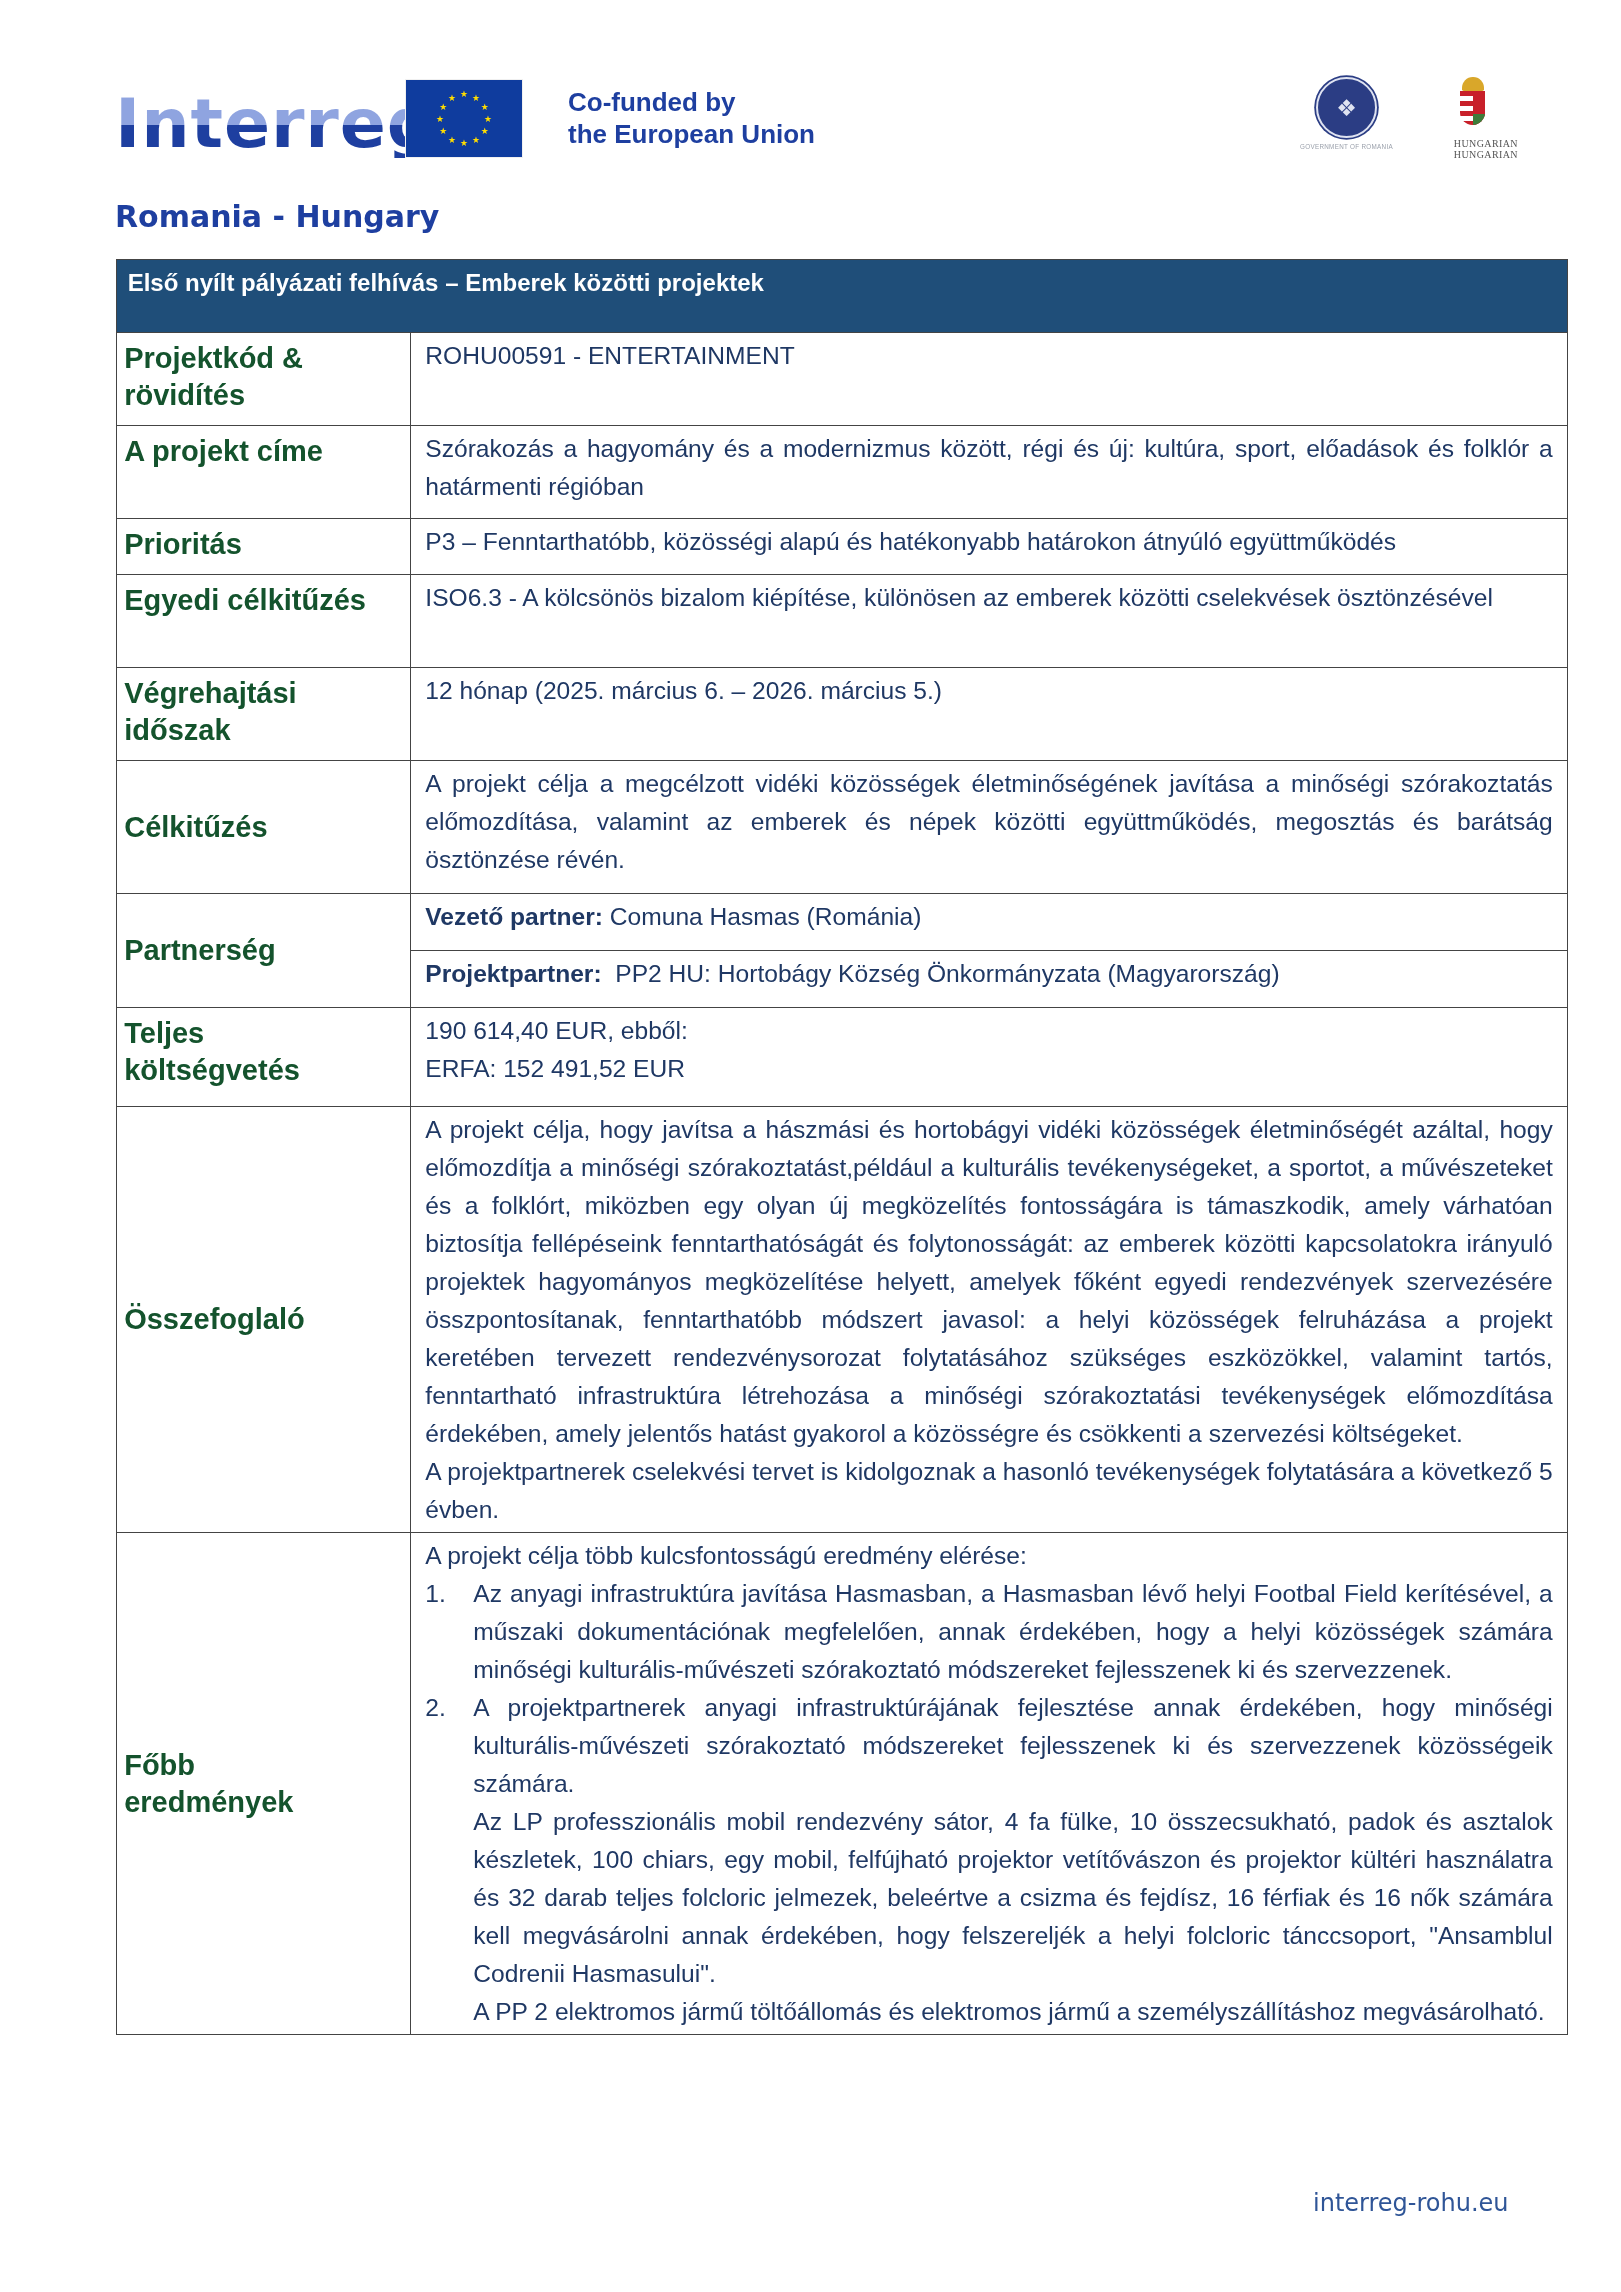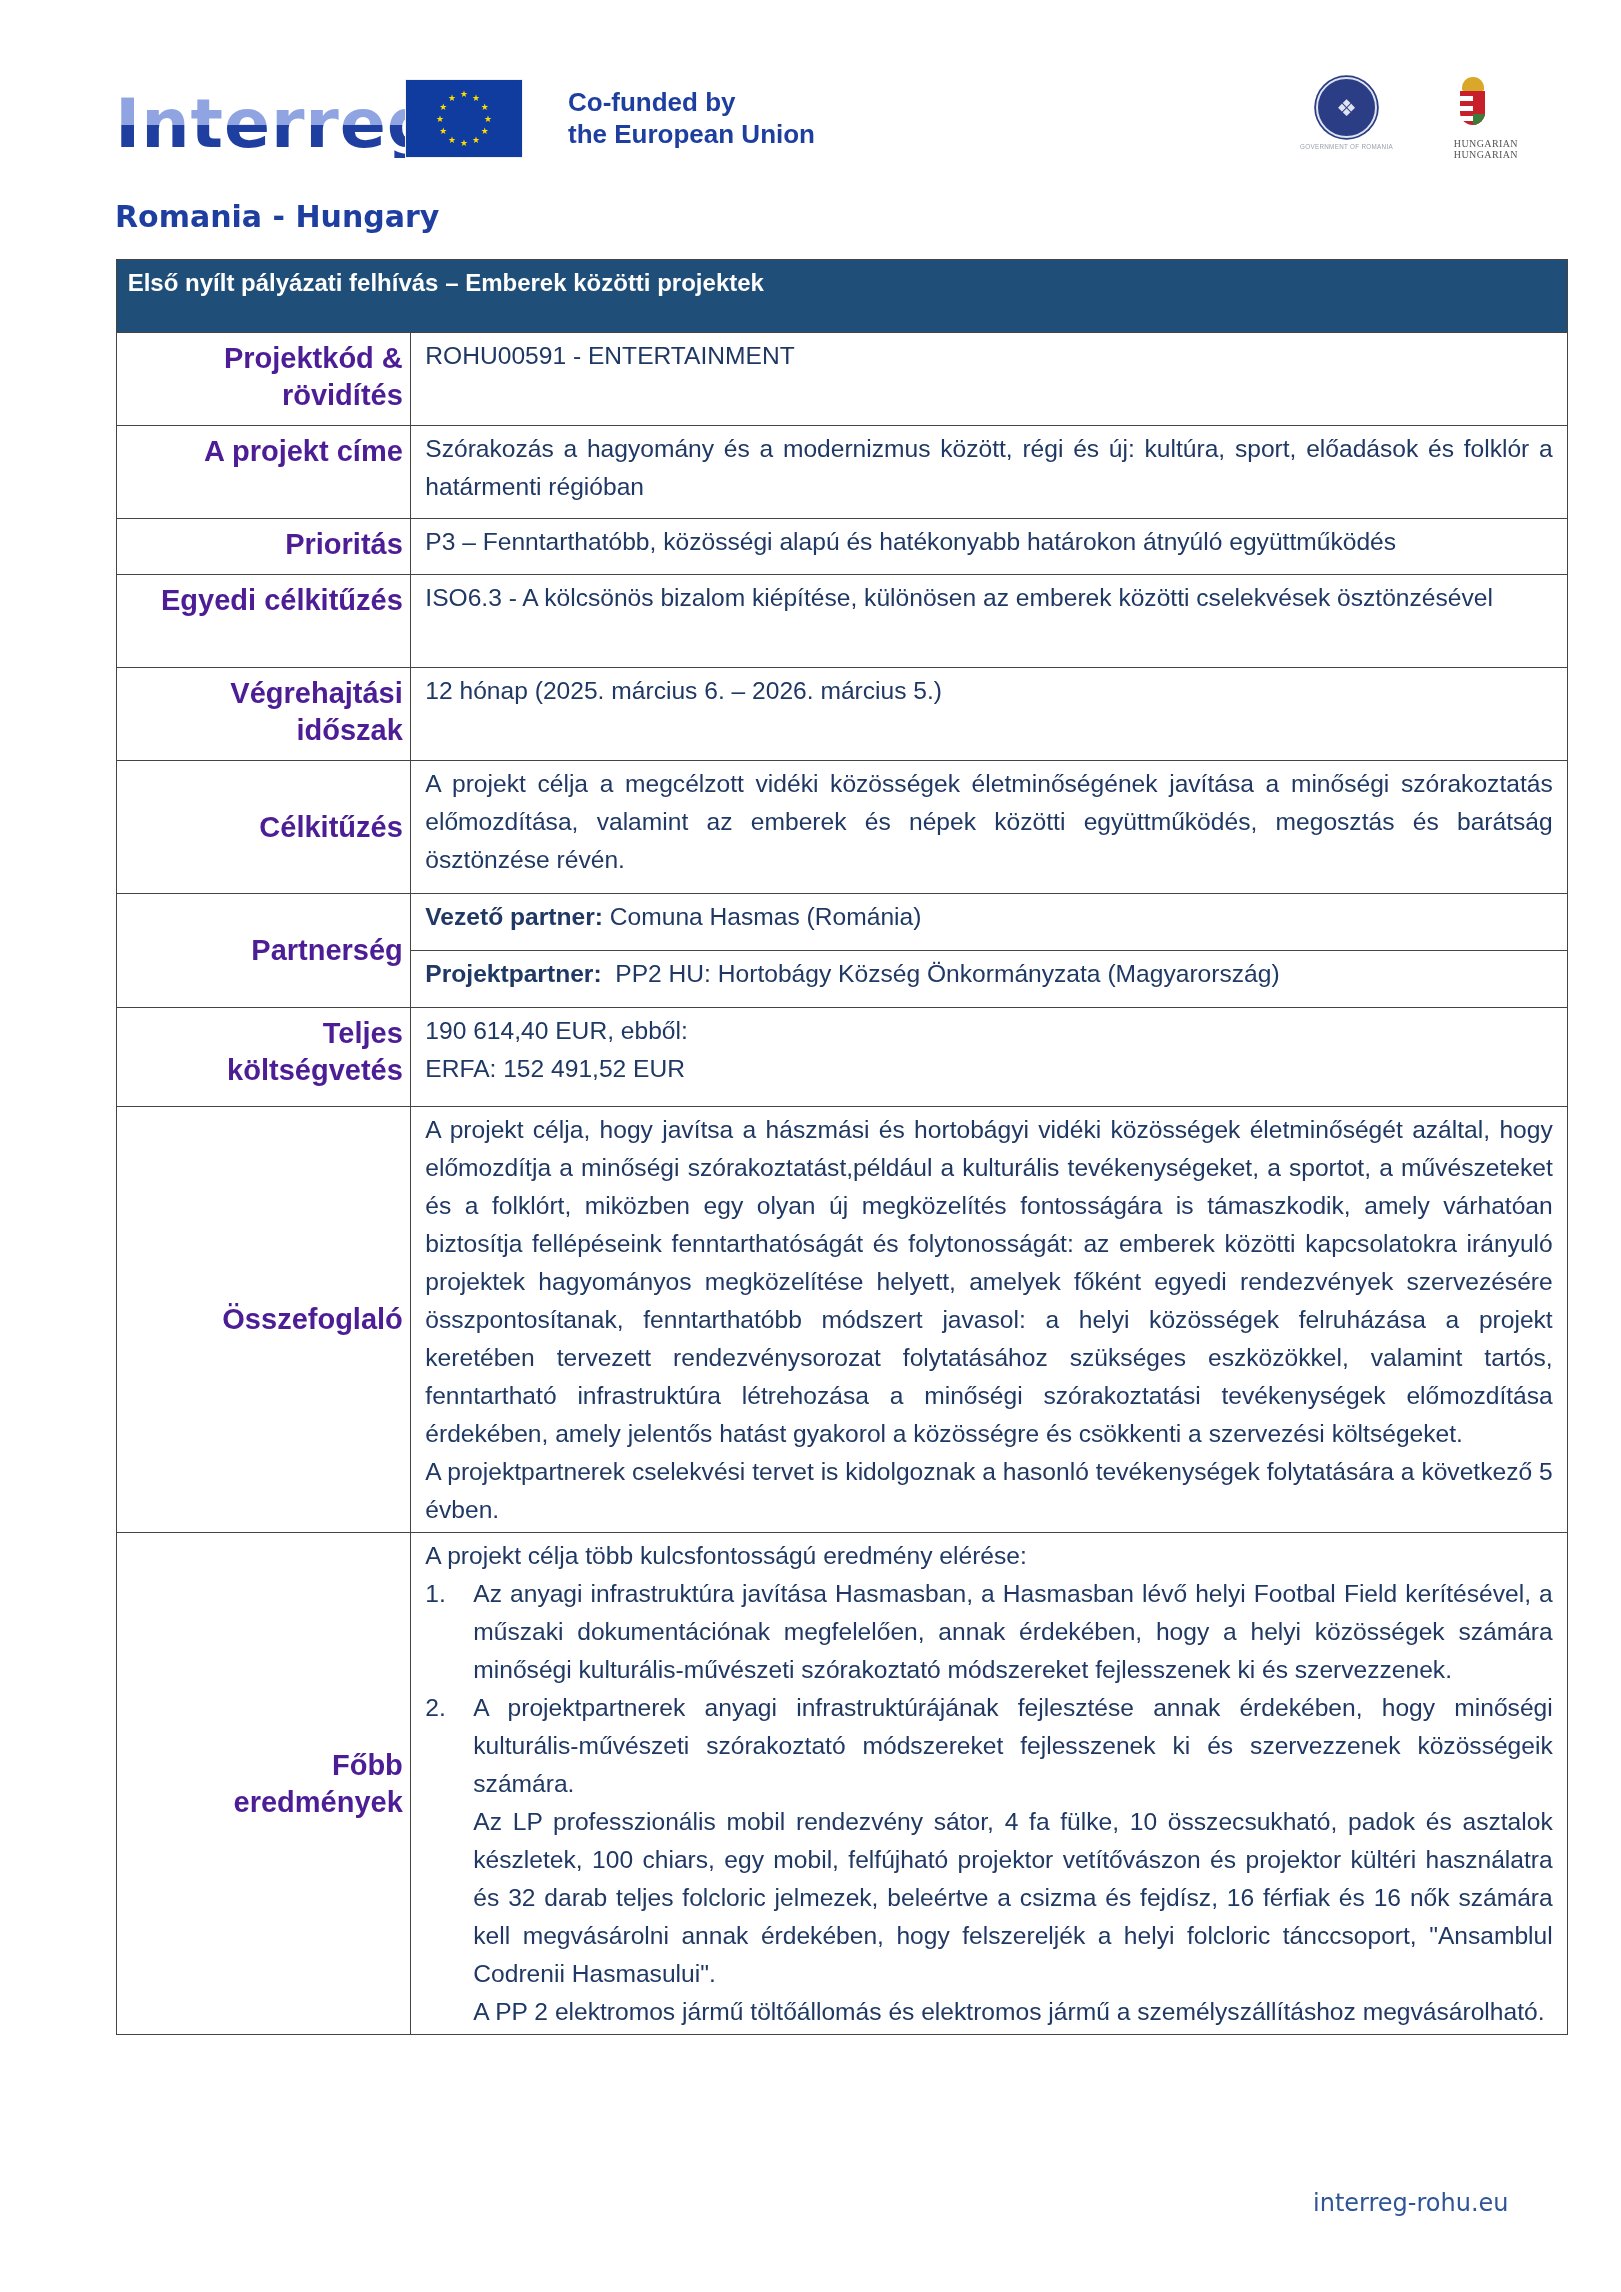--- a/index.html
+++ b/index.html
@@ -23,21 +23,21 @@
   .gov-hu .shield { position: absolute; left: 1.8px; top: 14.3px; width: 25px; height: 34px; border-radius: 0 0 12.5px 12.5px; overflow: hidden; background: repeating-linear-gradient(to bottom, #c8202a 0 5.4px, #ffffff 5.4px 9.9px); }
   .gov-hu .shield::after { content: ""; position: absolute; left: 12.5px; top: 0; width: 12.5px; height: 34px; background: #c8202a; }
   .gov-hu .shield::before { content: ""; position: absolute; left: 12.5px; top: 23px; width: 12.5px; height: 10.7px; background: #3d7d3a; z-index: 2; }
   .gov-hu .cap { font-family: "Liberation Serif", serif; font-size: 10px; color: #555; line-height: 10.7px; margin-top: 10px; letter-spacing: 0.4px; text-align: right; }
 
   .doc-table { position: absolute; left: 116px; top: 259px; width: 1451px; border-collapse: collapse; table-layout: fixed; font-family: Liberation Sans, sans-serif; }
   .doc-table td, .doc-table th { border: 1.8px solid #444; vertical-align: top; padding: 0; }
   .doc-table col.c1 { width: 294px; }
   .doc-table col.c2 { width: 1157px; }
   .hdr-cell { background: #1f4e79; color: #ffffff; font-weight: bold; font-size: 24px; text-align: left; height: 63px; padding: 9px 10.7px 0 10.7px !important; vertical-align: top !important; }
-  .label-cell { font-weight: bold; font-size: 29px; line-height: 37px; text-align: right; color: #4c1d95; vertical-align: middle !important; padding: 3.6px 7.2px !important; }
+  .label-cell { font-weight: bold; font-size: 29px; line-height: 37px; text-align: left; color: #14532d; vertical-align: middle !important; padding: 3.6px 7.2px !important; }
   .label-top { vertical-align: top !important; padding-top: 7.2px !important; }
   .value-cell { font-size: 24.6px; line-height: 38px; color: #1f3864; padding: 3.6px 14.3px 9px 14.3px !important; text-align: justify; }
   .value-cell.left { text-align: left; }
   .tight { padding-bottom: 3.6px !important; }
   .b { font-weight: bold; }
   .res-list { margin: 0; padding: 0; list-style: none; }
   .res-list li { position: relative; padding-left: 48px; text-align: justify; }
   .res-list li .num { position: absolute; left: 0; top: 0; }
 
   .footer-url { position: absolute; left: 1313px; top: 2189px; font-family: "DejaVu Sans", sans-serif; font-size: 24px; color: #2f5597; }

